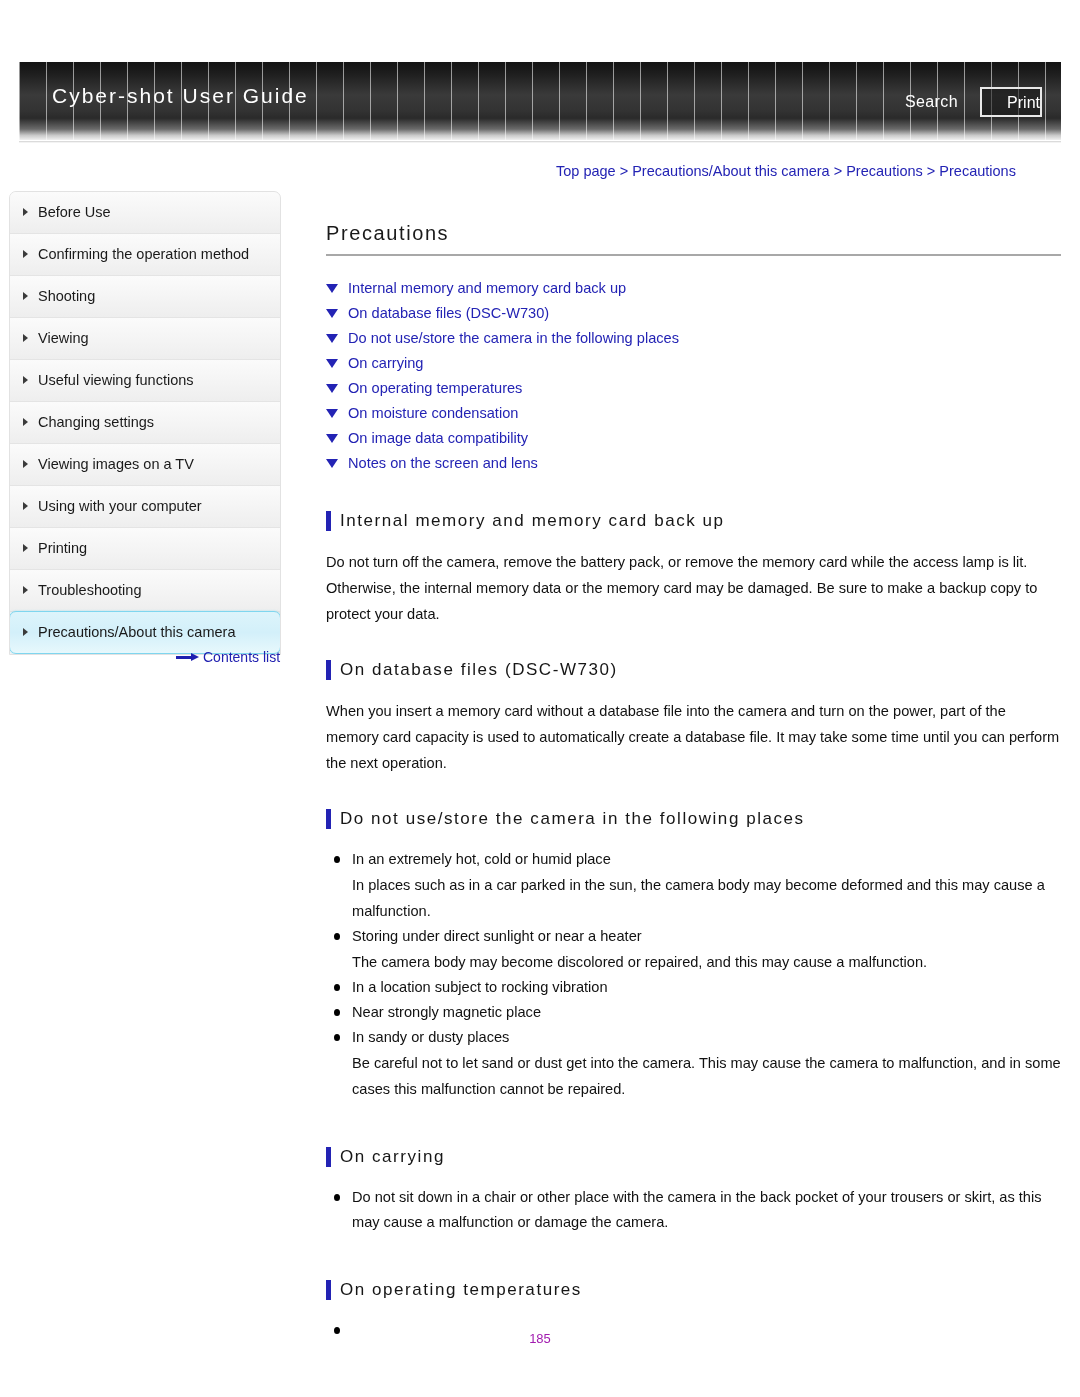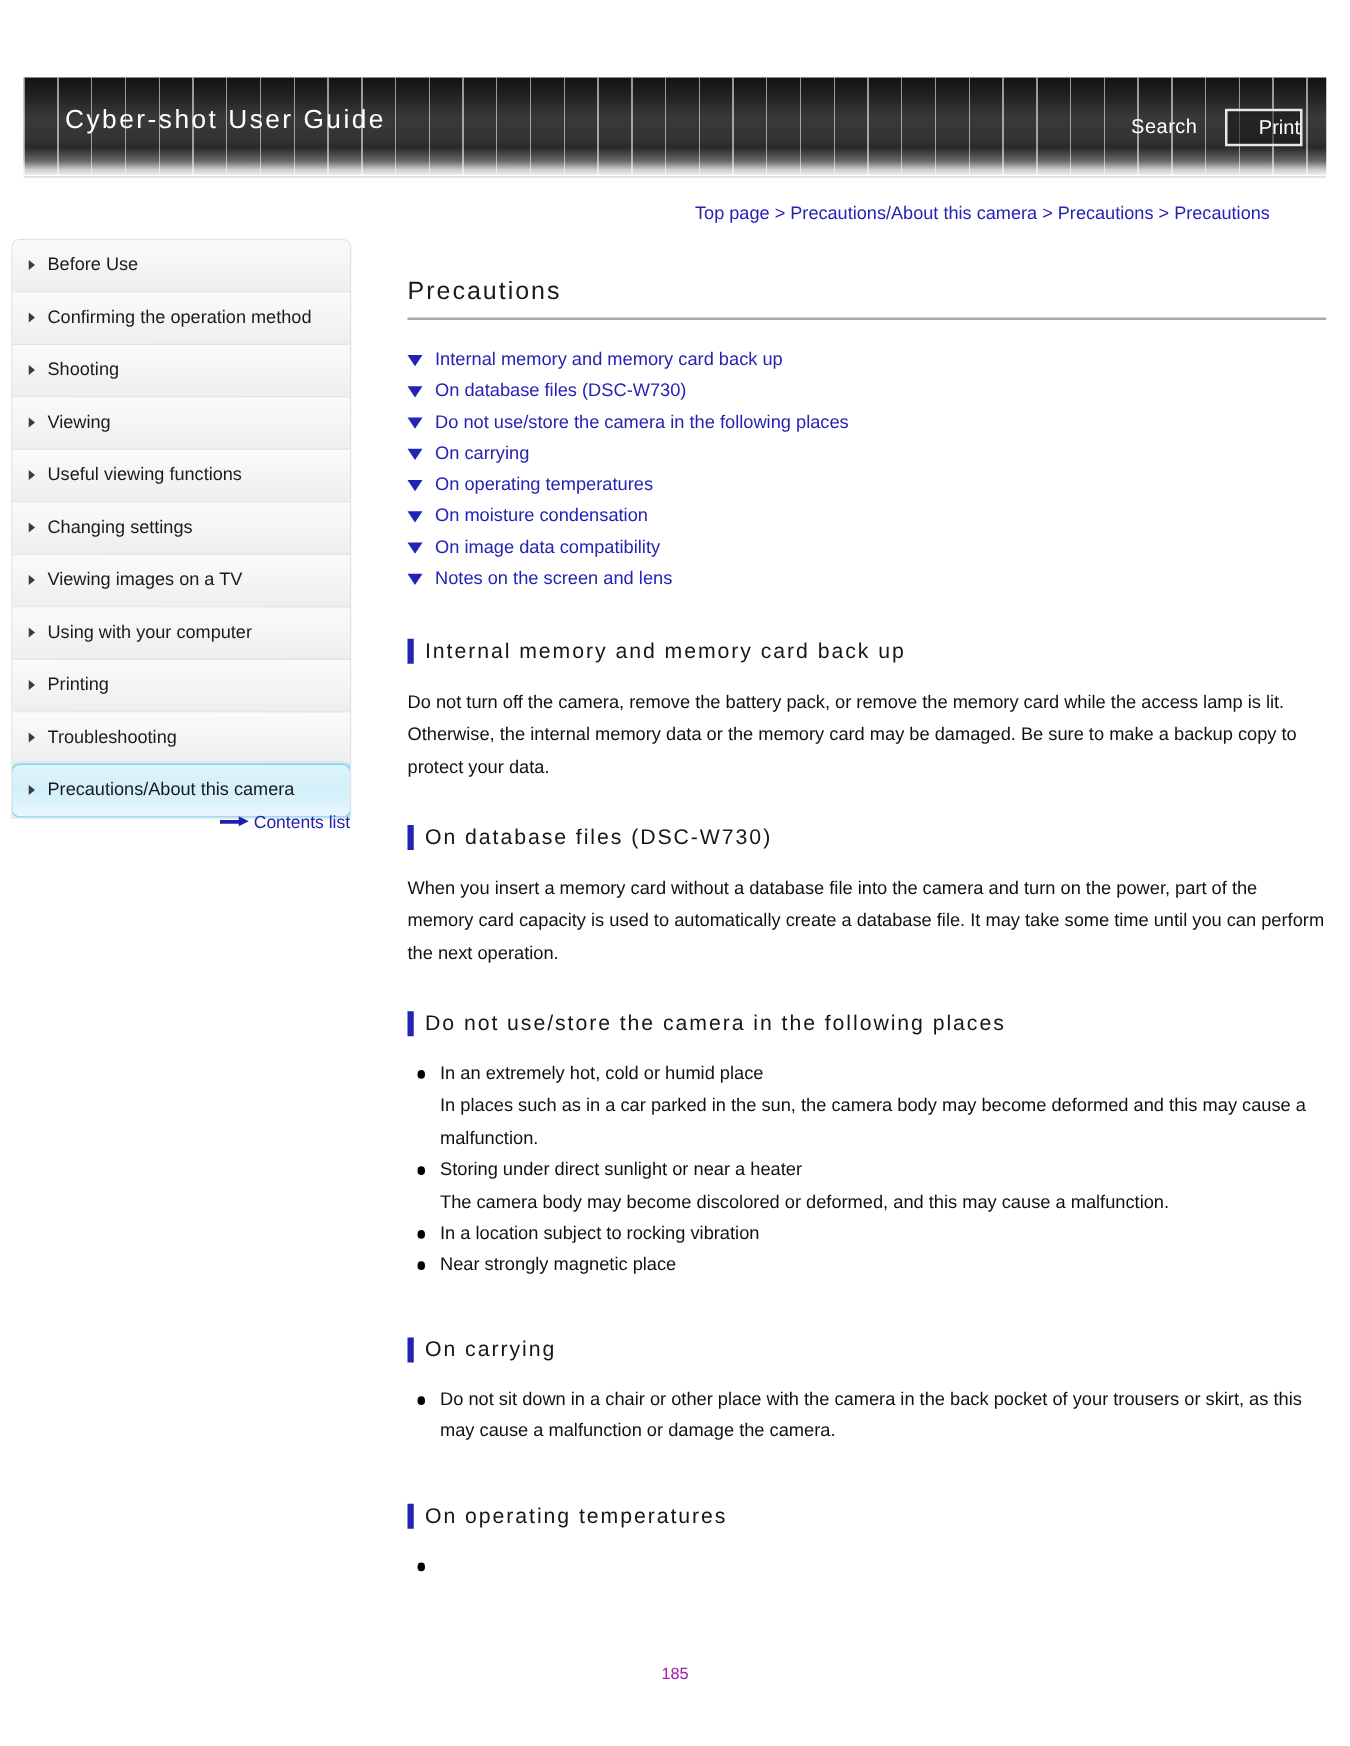--- a/index.html
+++ b/index.html
@@ -377,29 +377,34 @@
     <h2 class="sec-head">Do not use/store the camera in the following places</h2>
     <ul class="bullets">
       <li>
         <span class="dot"></span>
         <span>In an extremely hot, cold or humid place</span>
         <span class="sub">In places such as in a car parked in the sun, the camera body may become deformed and this may cause a malfunction.</span>
       </li>
       <li>
         <span class="dot"></span>
         <span>Storing under direct sunlight or near a heater</span>
-        <span class="sub">The camera body may become discolored or deformed, and this may cause a malfunction.</span>
+        <span class="sub">The camera body may become discolored or repaired, and this may cause a malfunction.</span>
       </li>
       <li>
         <span class="dot"></span>
         <span>In a location subject to rocking vibration</span>
       </li>
       <li>
         <span class="dot"></span>
         <span>Near strongly magnetic place</span>
+      </li>
+      <li>
+        <span class="dot"></span>
+        <span>In sandy or dusty places</span>
+        <span class="sub">Be careful not to let sand or dust get into the camera. This may cause the camera to malfunction, and in some cases this malfunction cannot be repaired.</span>
       </li>
     </ul>
   </div>
 
   <div class="sec" style="margin-bottom:30px; margin-top:44px;">
     <h2 class="sec-head">On carrying</h2>
     <ul class="bullets">
       <li>
         <span class="dot"></span>
         <span>Do not sit down in a chair or other place with the camera in the back pocket of your trousers or skirt, as this may cause a malfunction or damage the camera.</span>

